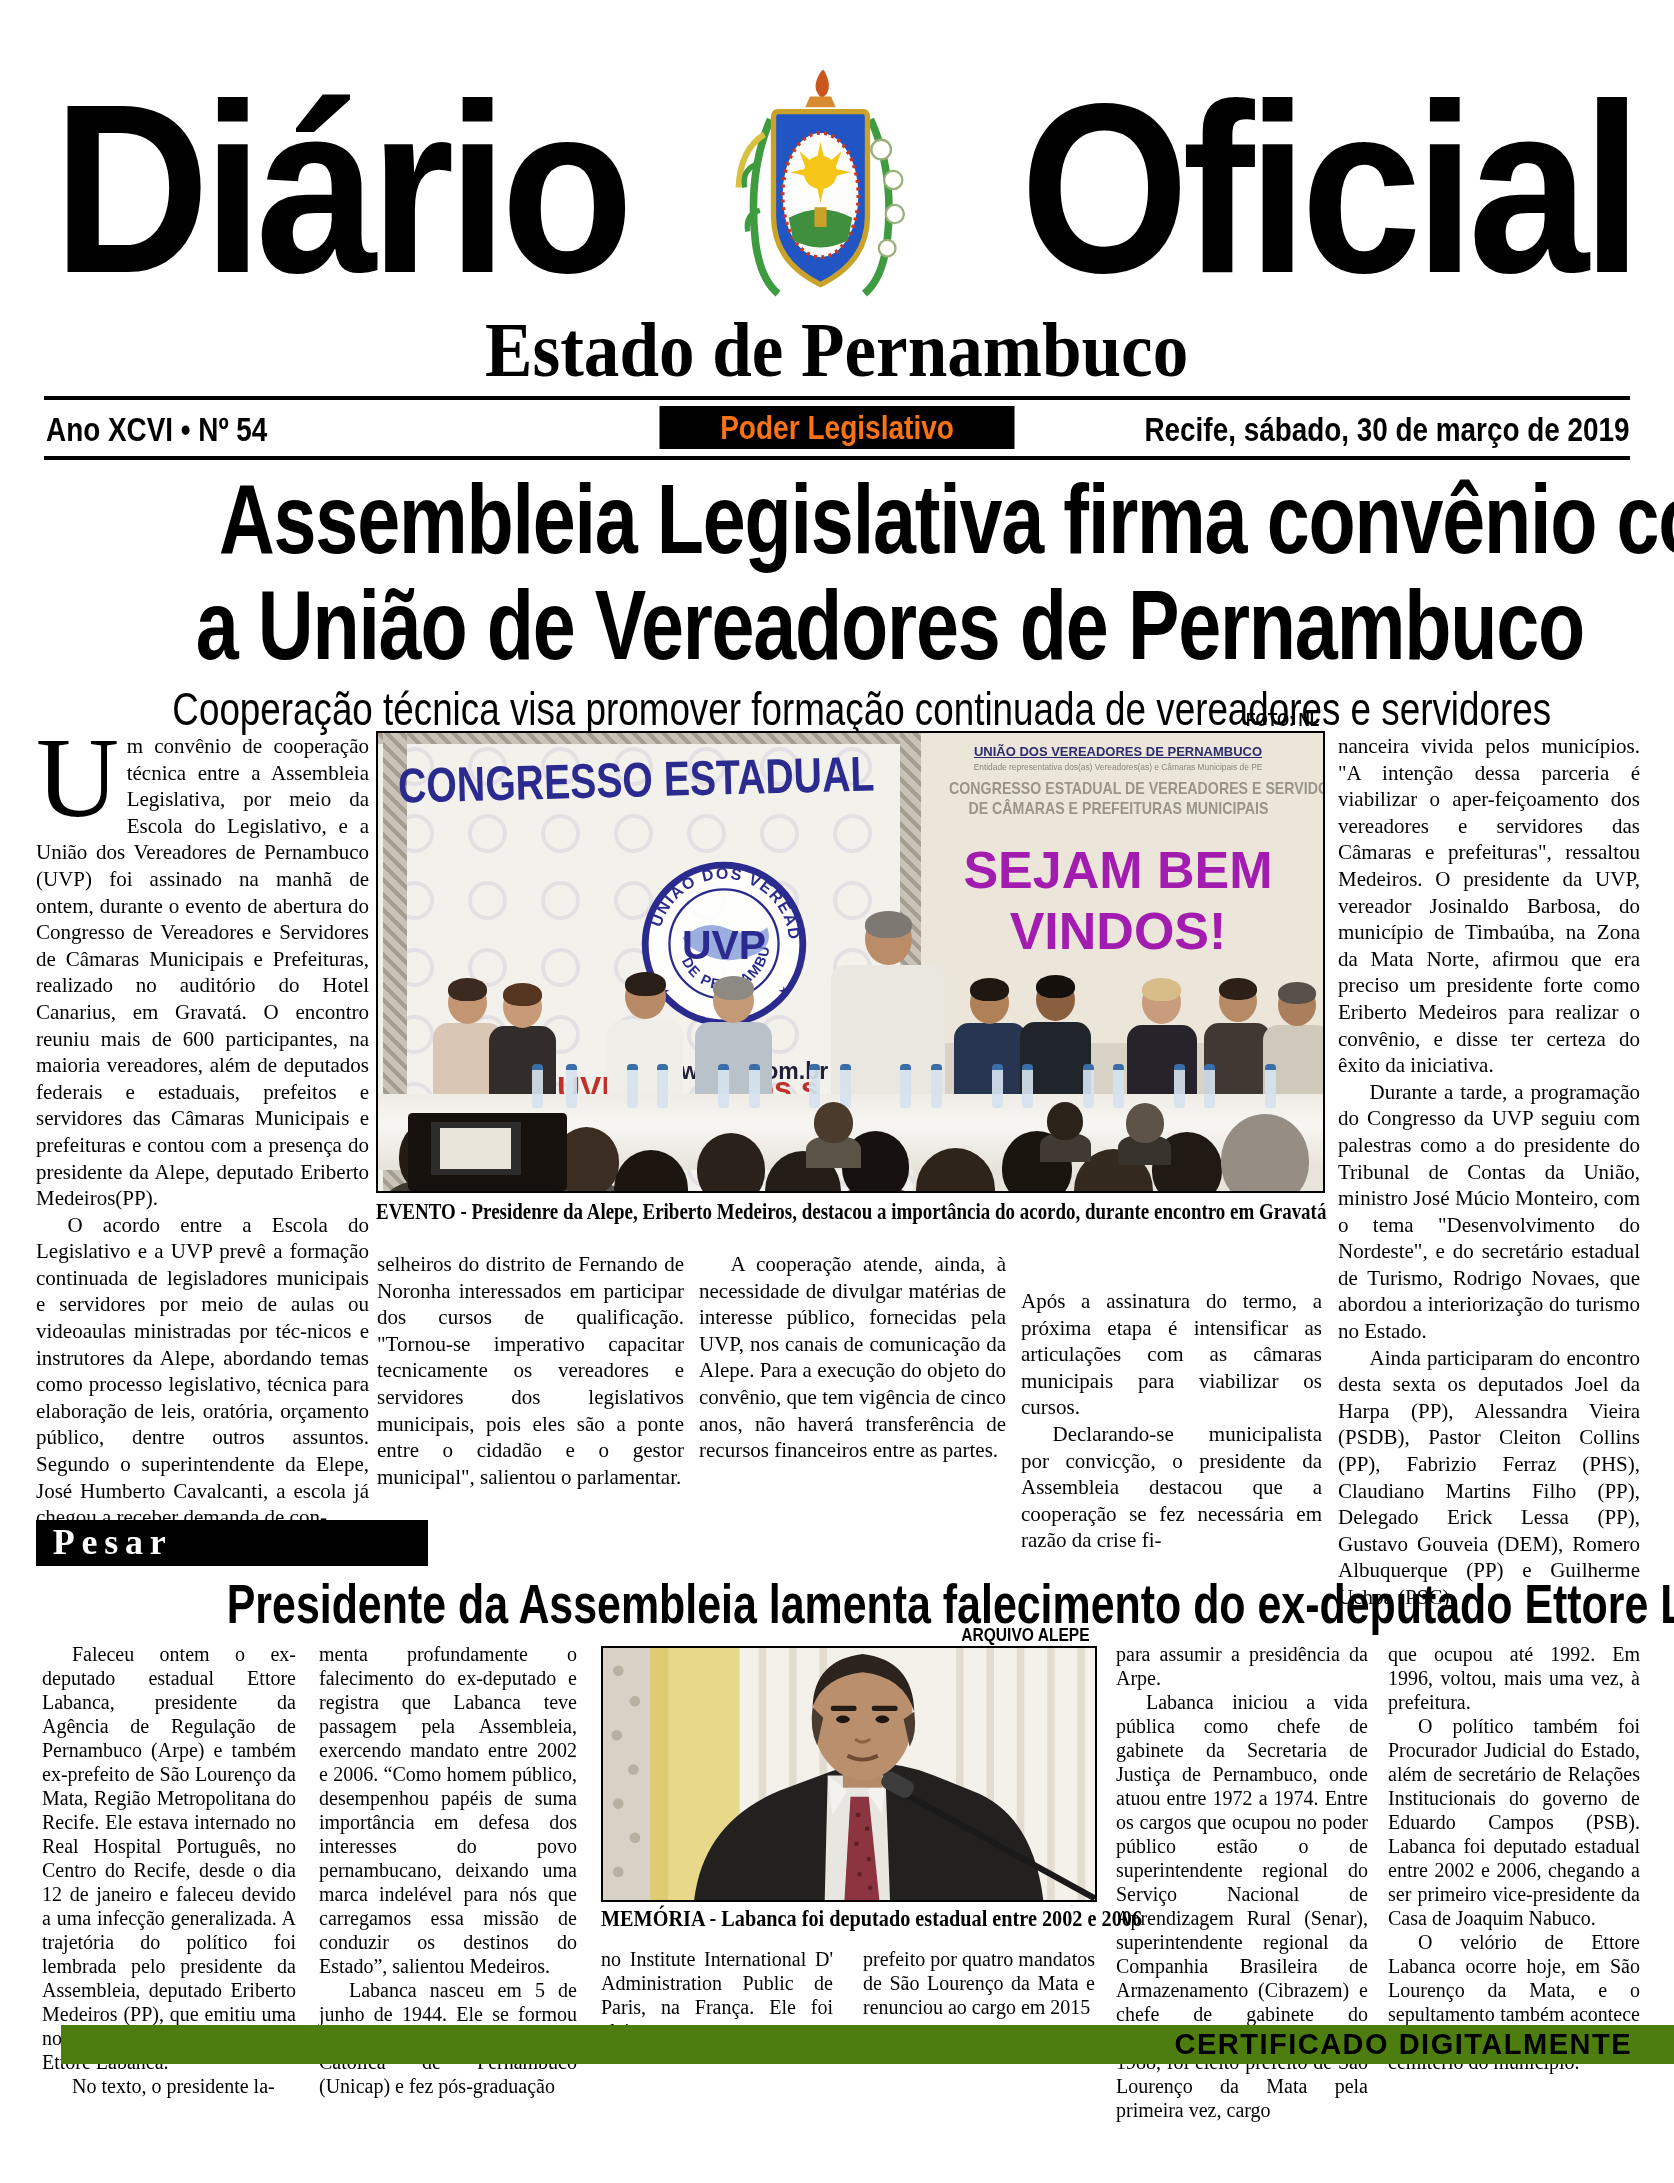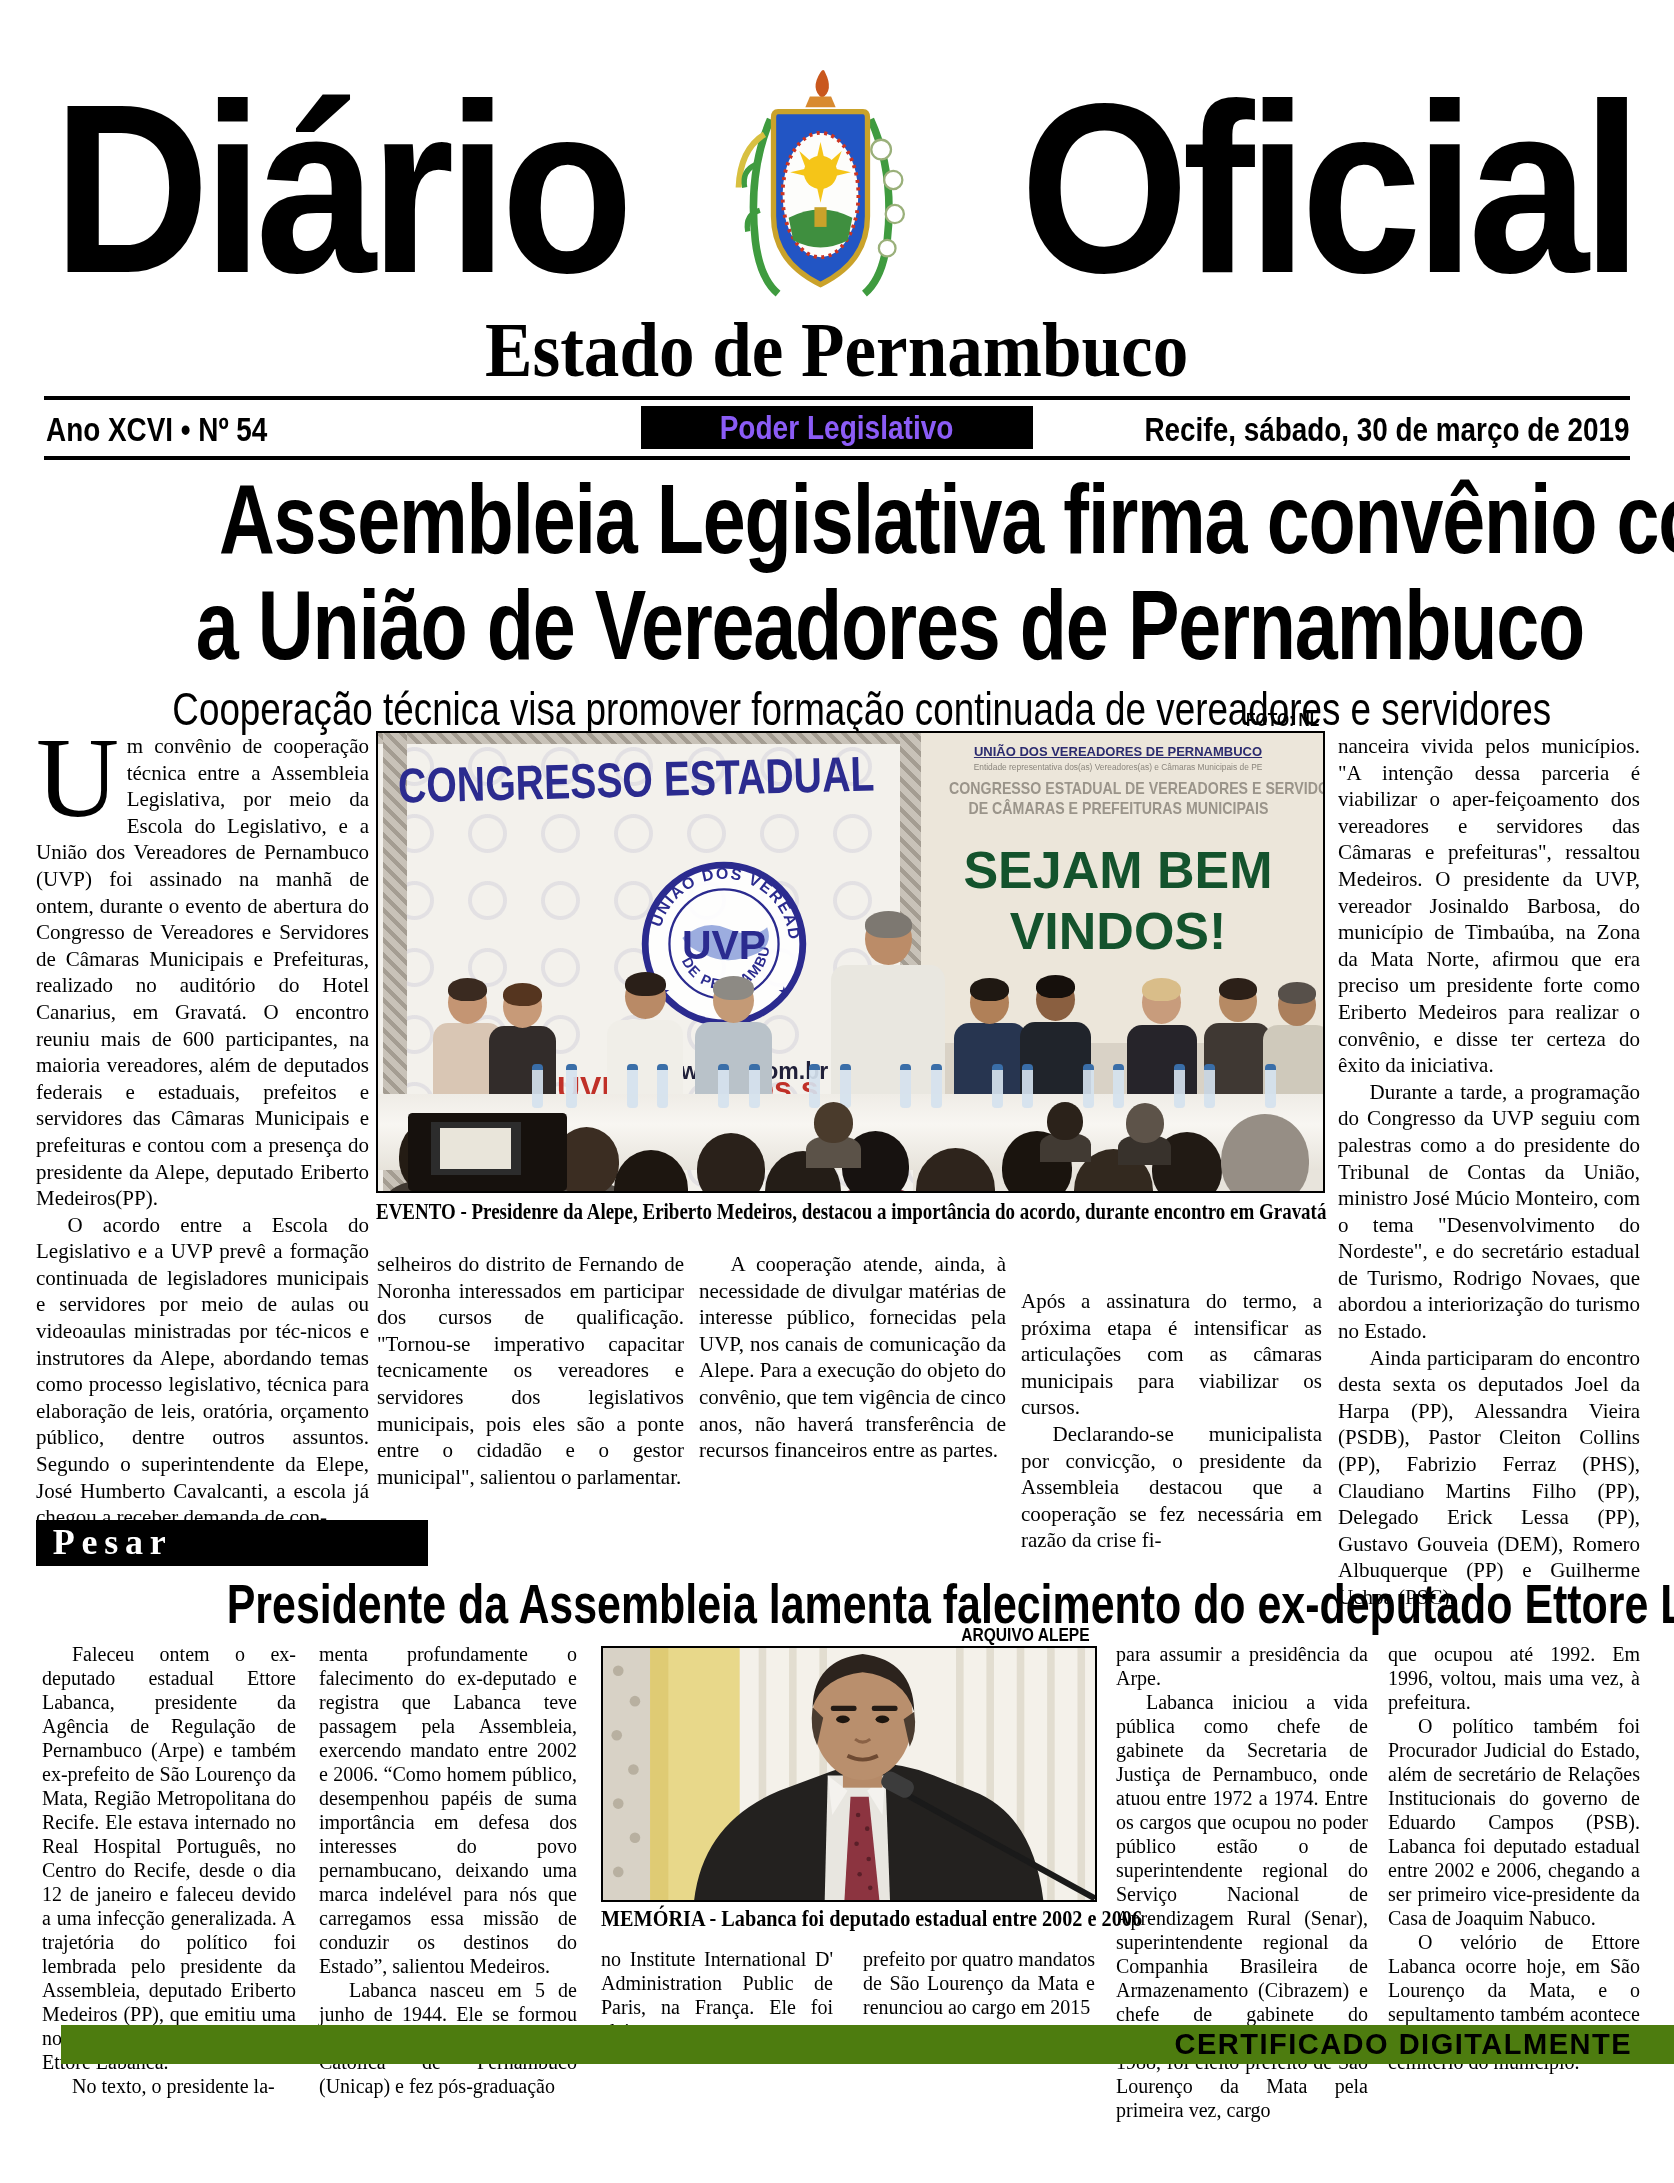--- a/index.html
+++ b/index.html
@@ -10,21 +10,21 @@
   .cxC{display:inline-block;transform:scaleX(.78);transform-origin:center;white-space:nowrap;}
   .cxL{display:inline-block;transform:scaleX(.82);transform-origin:left center;white-space:nowrap;}
   .cxR{display:inline-block;transform:scaleX(.82);transform-origin:right center;white-space:nowrap;}
   
   .masthead{left:53px;right:39px;top:70px;height:237px;display:flex;justify-content:space-between;align-items:center;}
   .mast-title{font-family:"Liberation Sans",sans-serif;font-weight:700;font-size:241px;line-height:.92;letter-spacing:-7.6px;}
   .subtitle{top:305px;left:0;width:100%;text-align:center;font-family:Liberation Serif, serif;
             font-weight:700;font-size:79px;}
   .rule{left:44px;right:44px;height:3.8px;background:#000;}
   .edline{font-family:"Liberation Sans",sans-serif;font-weight:700;font-size:34px;}
-  .powerbox{left:50%;transform:translateX(-50%);top:406px;width:392px;height:43px;background:#000;color:#8b5cf6;
+  .powerbox{left:50%;transform:translateX(-50%);top:406px;width:355px;height:43px;background:#000;color:#f97316;
             text-align:center;line-height:43px;}
   
   .h1block{top:466px;left:0;width:100%;text-align:center;font-family:"Liberation Sans",sans-serif;
            font-weight:700;font-size:99px;line-height:106px;letter-spacing:-1.5px;}
   .deck{top:682px;left:0;width:100%;text-align:center;font-family:"Liberation Sans",sans-serif;
         font-weight:400;font-size:46px;}
   .credit{font-family:"Liberation Sans",sans-serif;font-weight:700;font-size:19px;}
   
   .bcol{position:absolute;text-align:justify;}
   .lead-col{font-size:21px;line-height:26.6px;}
@@ -52,21 +52,21 @@
   .ph-wall{left:535px;top:310px;width:410px;height:61px;z-index:1;background:#d9d2c6;}
   .truss{z-index:2;background:repeating-linear-gradient(45deg,#c8c2b8 0 6px,#a49d92 6px 10.6px);}
   .ph-banner{left:20px;top:16.7px;z-index:3;color:#2b2b8f;font-family:"Liberation Sans",sans-serif;
              font-weight:700;font-size:49px;transform:rotate(-1.5deg);}
   .ph-url{left:267px;top:325px;z-index:3;color:#20203a;font-family:"Liberation Sans",sans-serif;font-weight:700;font-size:23px;}
   .ph-red{z-index:3;color:#c03028;font-family:"Liberation Sans",sans-serif;font-weight:700;font-size:32px;top:337px;}
   .scr-title{margin-top:10.6px;color:#2b2b6f;font-family:"Liberation Sans",sans-serif;font-weight:700;
              font-size:13px;text-decoration:underline;}
   .scr-sub{color:#8a857c;font-family:"Liberation Sans",sans-serif;font-size:8.4px;margin-top:3px;}
   .scr-line{color:#9a948a;font-family:"Liberation Sans",sans-serif;font-weight:700;font-size:16.7px;margin-top:7.6px;}
-  .scr-welcome{color:#14532d;font-family:"Liberation Sans",sans-serif;font-weight:700;font-size:52px;
+  .scr-welcome{color:#a21caf;font-family:"Liberation Sans",sans-serif;font-weight:700;font-size:52px;
                line-height:61px;margin-top:21px;}
   .ph-cloth{left:0;top:361px;width:100%;height:76px;z-index:5;
             background:linear-gradient(180deg,#efece6,#f8f6f2 40%,#e7e3db);}
   .ph-laptop{left:30px;top:380px;width:159px;height:78px;z-index:8;background:#16110d;border-radius:4.6px;}
   .ph-laptop .scr{position:absolute;left:23px;top:9px;width:90px;height:53px;background:#2c2c2c;}
   .ph-laptop .slide{position:absolute;left:9px;top:6px;width:71px;height:41px;background:#e9e5da;}
   #ph-people{z-index:4;}#ph-bottles{z-index:6;}#ph-audience{z-index:7;}
   .layer{position:absolute;left:0;top:0;width:100%;height:100%;}
   
   .photo2{left:601px;top:1646px;width:492px;height:252px;border:2.3px solid #000;overflow:hidden;background:#f1ede6;}

